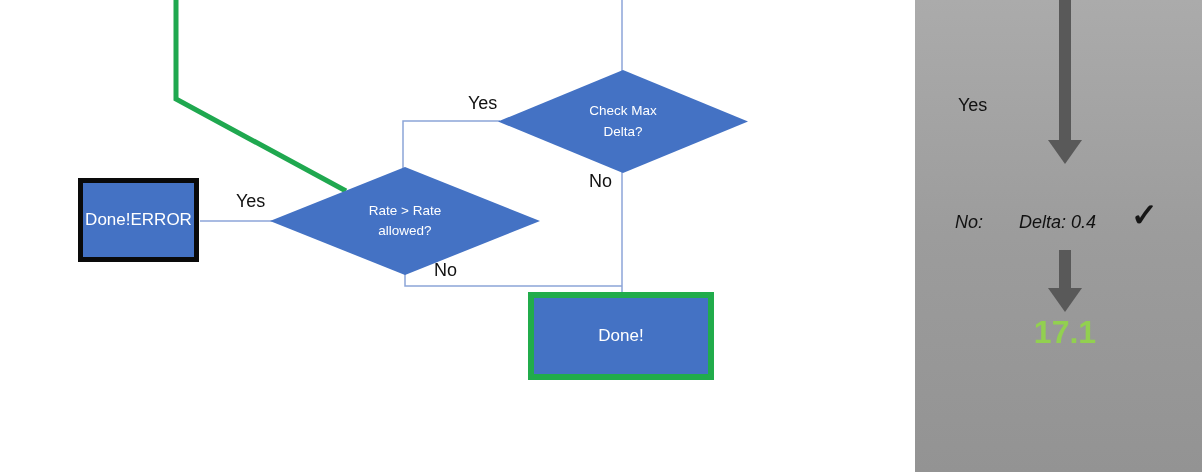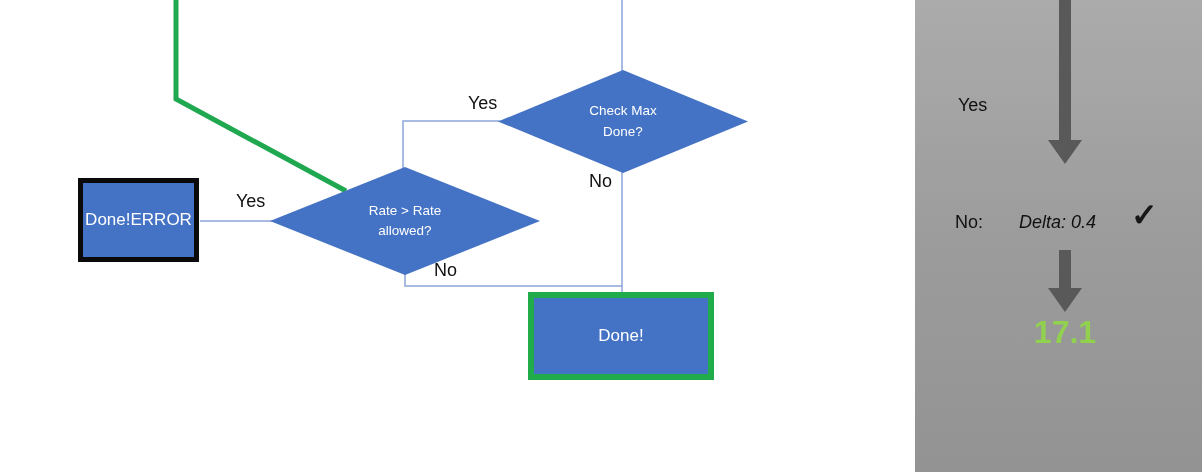--- a/index.html
+++ b/index.html
@@ -86,21 +86,21 @@
   .arrow-top{left:133px;top:0;}
   .arrow-top .arrow-shaft{height:140px;}
   .arrow-mid{left:133px;top:250px;}
   .arrow-mid .arrow-shaft{height:38px;}
   .panel-label{
     position:absolute;
     color:#111111;
     font-size:18px;
   }
   .panel-yes{left:43px;top:95px;}
-  .panel-no{left:40px;top:212px;}
+  .panel-no{left:40px;top:212px;font-style:italic;}
   .panel-delta{left:104px;top:212px;font-style:italic;}
   .panel-check{
     position:absolute;
     left:216px;top:196px;
     font-size:32px;
     font-weight:bold;
     color:#161616;
   }
   .panel-result{
     position:absolute;
@@ -123,21 +123,21 @@
     <polyline points="500,121 403,121 403,169" fill="none" stroke="#8CA5D8" stroke-width="1.5"></polyline>
     <line x1="622" y1="172" x2="622" y2="294" stroke="#8CA5D8" stroke-width="1.5"></line>
     <line x1="272" y1="221" x2="200" y2="221" stroke="#8CA5D8" stroke-width="1.5"></line>
     <polyline points="405,273 405,286 622,286" fill="none" stroke="#8CA5D8" stroke-width="1.5"></polyline>
 
     <polyline points="176,0 176,99 346,191" fill="none" stroke="#1FA84F" stroke-width="5" stroke-linejoin="miter"></polyline>
   </svg>
 
   <div class="diamond diamond-check-max">
     <span>Check Max</span>
-    <span>Done?</span>
+    <span>Delta?</span>
   </div>
 
   <div class="diamond diamond-rate-allowed">
     <span>Rate &gt; Rate</span>
     <span>allowed?</span>
   </div>
 
   <div class="rect rect-done-error">
     <span>Done!</span>
     <span>ERROR</span>

